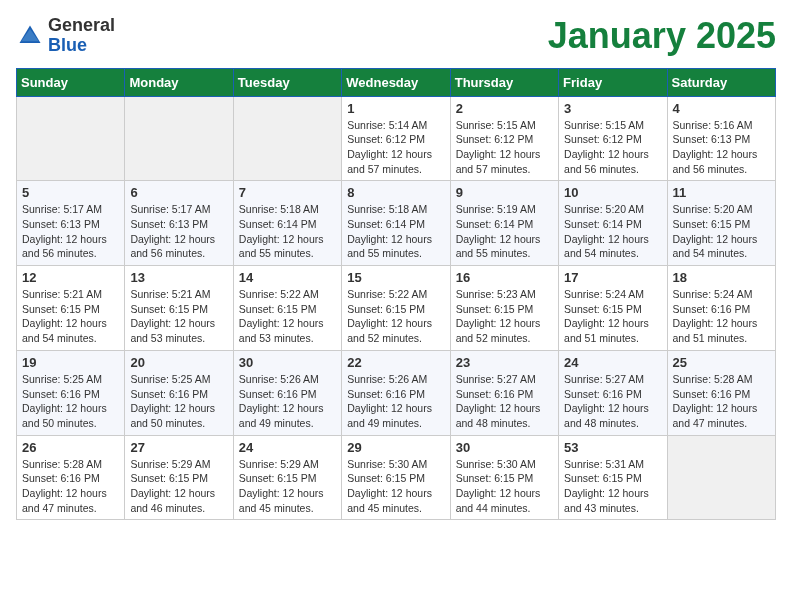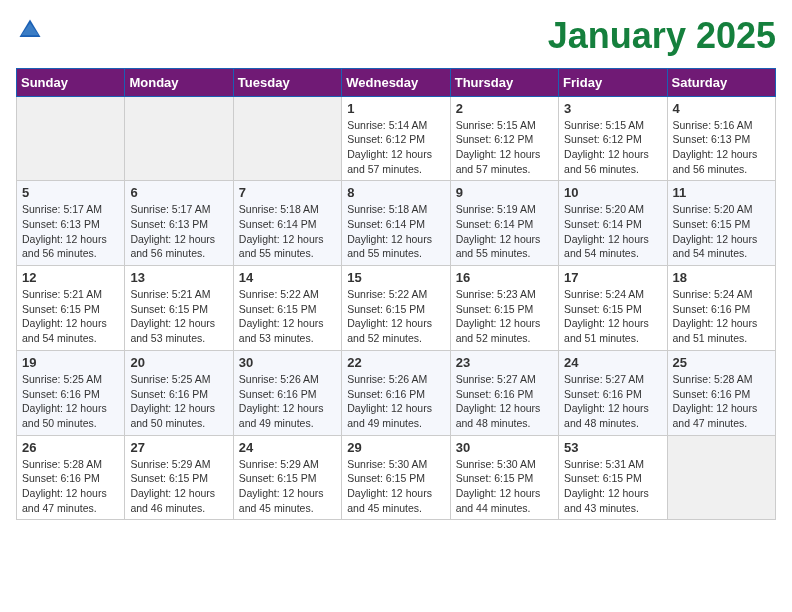--- a/index.html
+++ b/index.html
@@ -52,21 +52,21 @@
     .title-location {
       font-size: 15px;
       color: #555;
     }
     .calendar {
       width: 100%;
       border-collapse: collapse;
       border: 1px solid #ccc;
     }
     .calendar th {
-      background: #701a75;
+      background: #15803d;
       color: #fff;
       font-size: 13px;
       font-weight: bold;
       padding: 6px 4px;
       text-align: left;
       border: 1px solid #1a5fb4;
     }
     .calendar td {
       vertical-align: top;
       border: 1px solid #ccc;
@@ -96,20 +96,24 @@
   </style>
 </head>
 <body>
 
 <div class="header">
   <div class="logo">
     <svg class="logo-icon" viewBox="0 0 32 32">
       <polygon points="16,4 28,24 4,24" fill="#1a5fb4"></polygon>
       <polygon points="16,8 26,22 6,22" fill="#5b9bd5" opacity="0.5"></polygon>
     </svg>
+    <div class="logo-text">
+      <span class="logo-general">General</span>
+      <span class="logo-blue">Blue</span>
+    </div>
   </div>
   <div class="title-block">
     <div class="title-month">January 2025</div>
   </div>
 </div>
 
 <table class="calendar">
   <thead>
     <tr>
     <th>Sunday</th>

